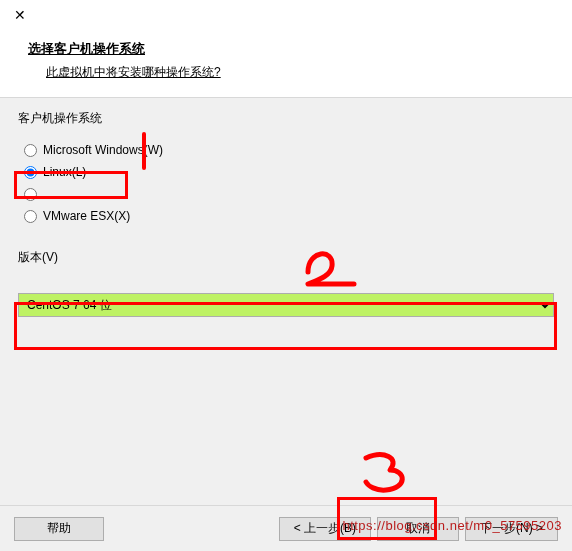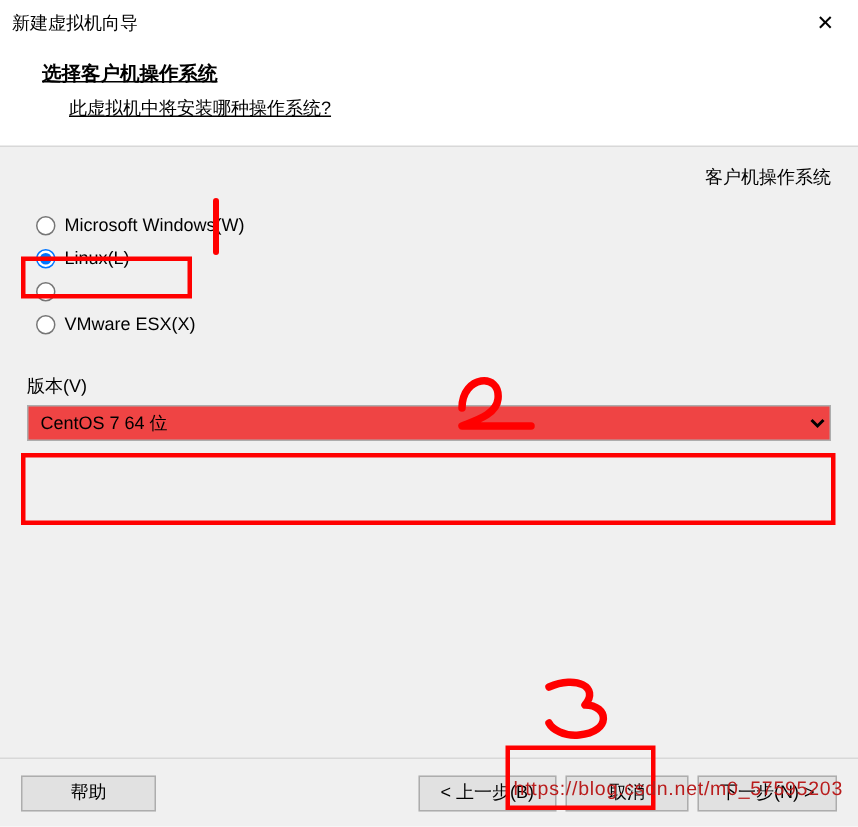--- a/index.html
+++ b/index.html
@@ -5,47 +5,46 @@
 * { box-sizing: border-box; margin: 0; padding: 0; }
 body { font-family: "Microsoft YaHei", "Segoe UI", Tahoma, sans-serif; font-size: 12px; background: #fff; width: 572px; height: 551px; position: relative; overflow: hidden; }
 .titlebar { display: flex; align-items: center; justify-content: space-between; padding: 6px 10px 6px 8px; height: 30px; }
 .titlebar-title { font-size: 12px; }
 .close-x { font-size: 14px; font-family: Arial; cursor: default; padding: 2px 6px; }
 .header { padding: 10px 18px 16px 28px; text-decoration: underline; }
 .header-title { font-weight: 700; font-size: 13px; margin-bottom: 6px; }
 .header-sub { font-size: 12px; margin-left: 18px; }
 .hr { border: 0; border-top: 1px solid #d8d8d8; }
 .body { padding: 12px 18px 0 18px; background: #f0f0f0; position: relative; height: calc(100% - 30px - 62px - 2px - 46px); }
-.group-label { font-size: 12px; margin-bottom: 6px; text-align: right; }
+.group-label { font-size: 12px; margin-bottom: 6px; }
 .radio-group { padding: 6px 0 16px 6px; }
 .radio-row { display: flex; align-items: center; height: 22px; }
 .radio-row input[type=radio] { margin-right: 6px; width: 13px; height: 13px; }
 .radio-row label { font-size: 12px; }
 .version-label { font-size: 12px; margin: 6px 0 4px 0; }
 .select-wrap { position: relative; }
-select { width: 100%; height: 24px; font-size: 12px; padding: 2px 4px; background: #ef4444; border: 1px solid #adadad; font-family: inherit; }
+select { width: 100%; height: 24px; font-size: 12px; padding: 2px 4px; background: #bef264; border: 1px solid #adadad; font-family: inherit; margin-top: 23px; }
 .btnbar { position: absolute; bottom: 0; left: 0; right: 0; height: 46px; border-top: 1px solid #d8d8d8; background: #f0f0f0; padding: 10px 14px; display: flex; align-items: center; }
 .btnbar .spacer { flex: 1; }
 button { font-family: inherit; font-size: 12px; height: 24px; padding: 0 14px; background: #e1e1e1; border: 1px solid #adadad; min-width: 82px; margin-left: 6px; cursor: default; }
 .btn-help { margin-left: 0; min-width: 90px; }
 
 .highlight { position: absolute; border: 3px solid #ff0000; pointer-events: none; }
 .hl-linux { left: 14px; top: 171px; width: 114px; height: 28px; }
 .hl-select { left: 14px; top: 302px; width: 543px; height: 48px; }
 .hl-next { left: 337px; top: 497px; width: 100px; height: 43px; }
 
 .scribble { position: absolute; pointer-events: none; }
 .scribble svg { overflow: visible; }
 .watermark { position: absolute; right: 10px; bottom: 18px; font-size: 13px; color: #b91c1c; font-family: Arial; letter-spacing: 0.5px; pointer-events: none; }
 </style>
 </head>
 <body>
 
 <div class="titlebar">
-  <span class="titlebar-title">新建虚拟机向导</span>
   <span class="close-x">✕</span>
 </div>
 
 <div class="header">
   <div class="header-title">选择客户机操作系统</div>
   <div class="header-sub">此虚拟机中将安装哪种操作系统?</div>
 </div>
 <hr class="hr">
 
 <div class="body">

